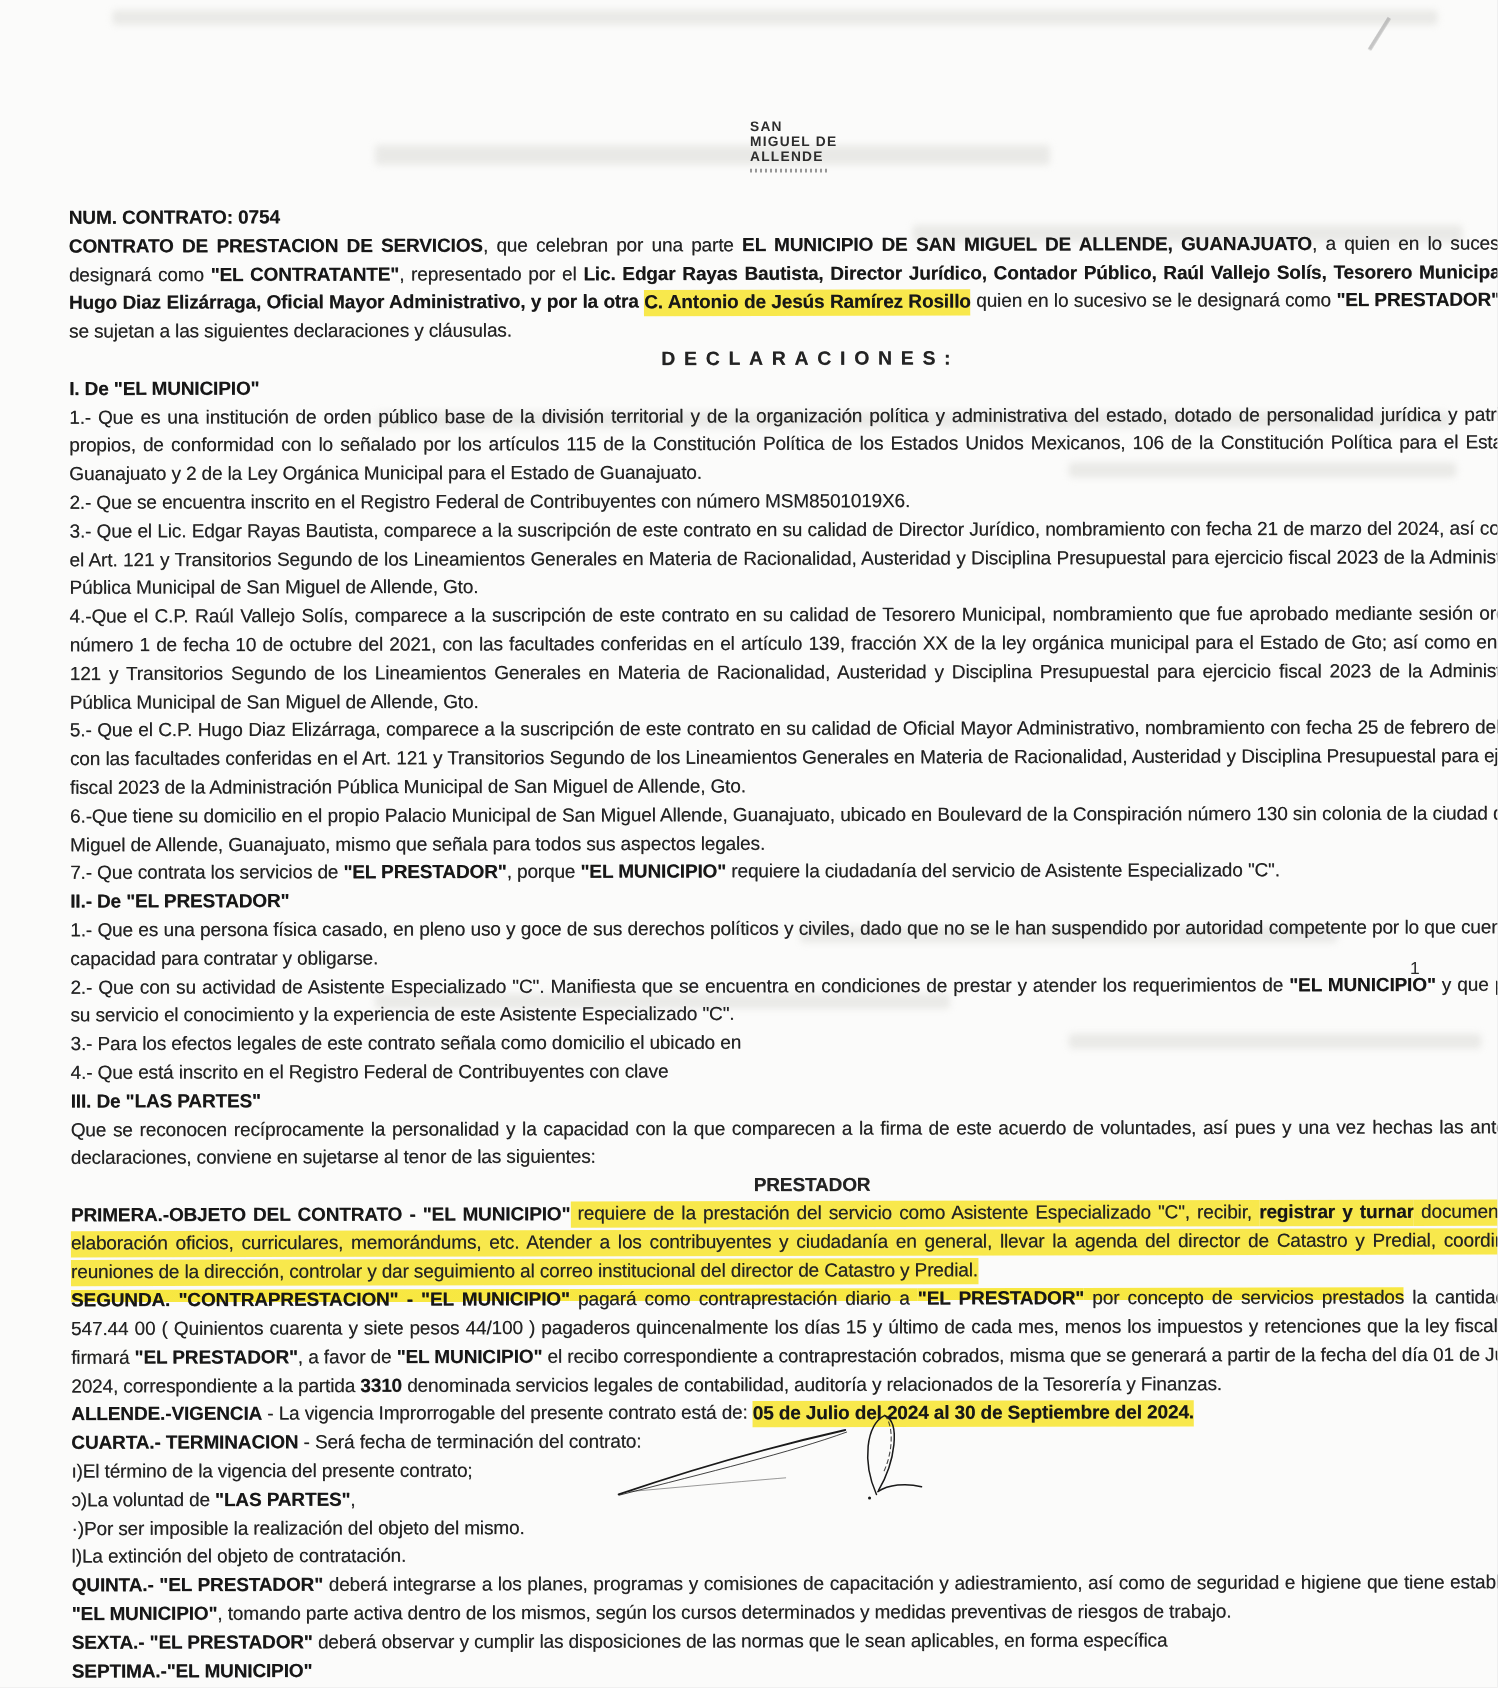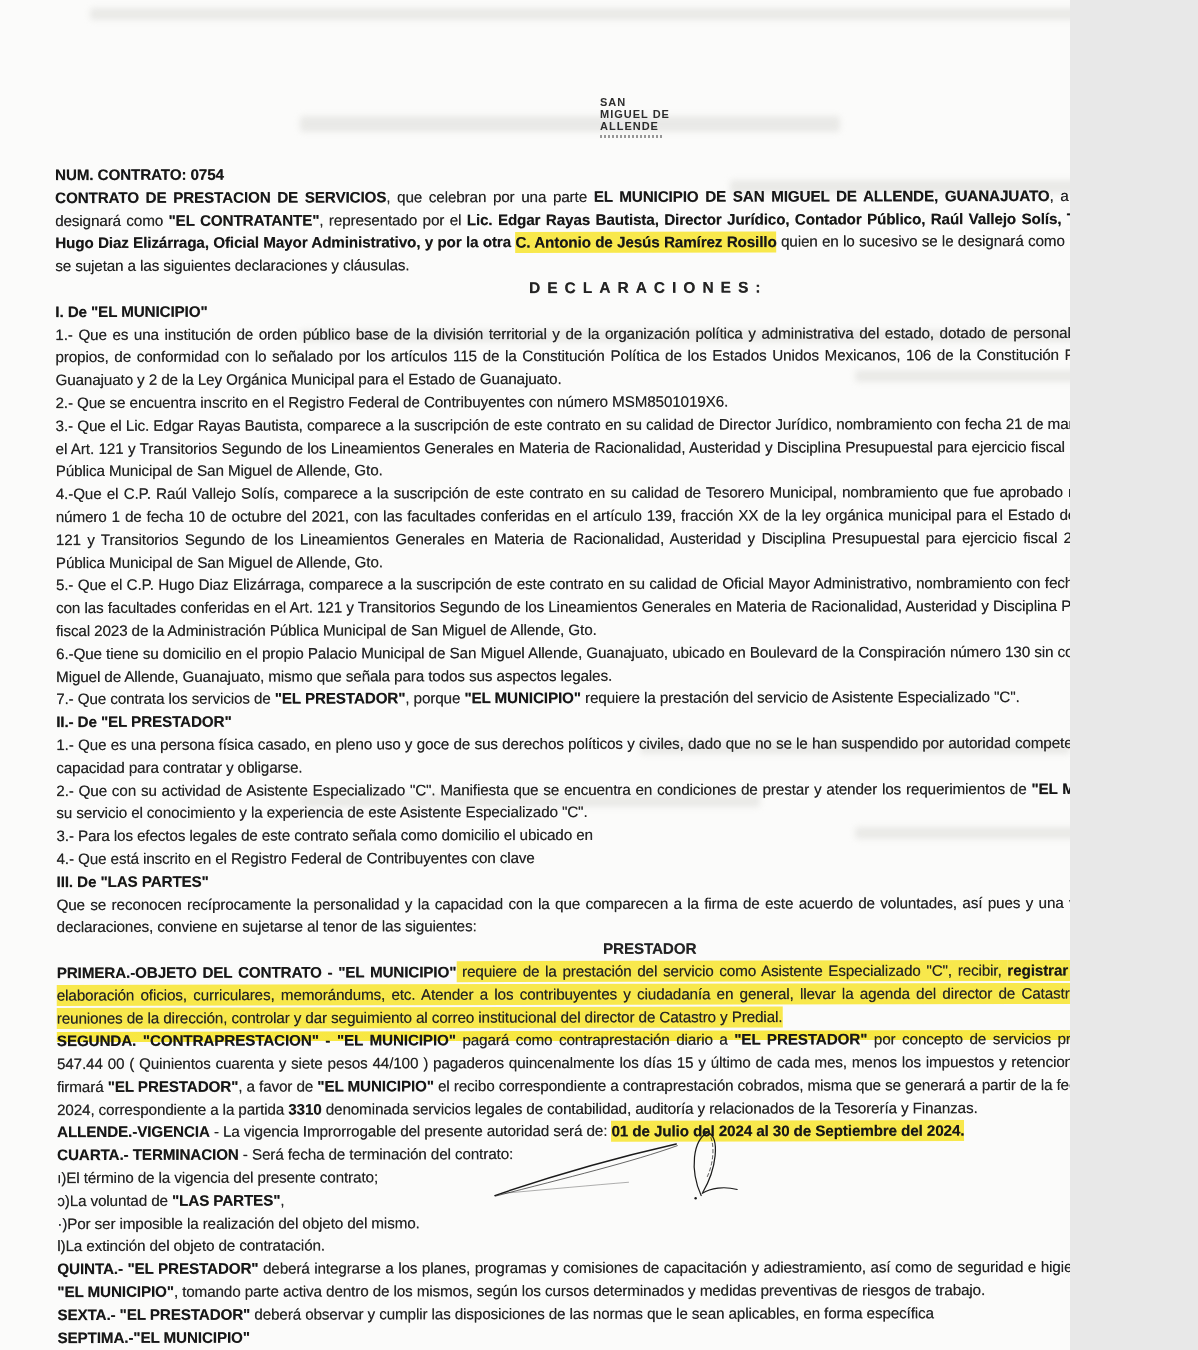--- a/index.html
+++ b/index.html
@@ -1,18 +1,18 @@
 <!DOCTYPE html>
 <html><head>
 <meta charset="utf-8">
 <style>
   html,body{margin:0;padding:0;background:#e8e8e8;}
   .page{
     position:relative;
-    width:1070px;height:1350px;
+    width:1198px;height:1350px;
     background:#fbfbfa;
     overflow:hidden;
     font-family:"Liberation Sans","DejaVu Sans",sans-serif;
     color:#232323;
   }
   
   .artifact{
     position:absolute;background:#d8d8d4;opacity:.5;
     filter:blur(3px);border-radius:3px;pointer-events:none;
   }
@@ -80,32 +80,32 @@
       <div class="para"><span class="b">NUM. CONTRATO: 0754</span></div>
       <div class="para"><span class="b">CONTRATO DE PRESTACION DE SERVICIOS</span><span class="">, que celebran por una parte </span><span class="b">EL MUNICIPIO DE SAN MIGUEL DE ALLENDE, GUANAJUATO</span><span class="">, a quien en lo sucesivo se designará como </span><span class="b">"EL CONTRATANTE"</span><span class="">, representado por el </span><span class="b">Lic. Edgar Rayas Bautista, Director Jurídico, Contador Público, Raúl Vallejo Solís, Tesorero Municipal, C.P. Hugo Diaz Elizárraga, Oficial Mayor Administrativo, y por la otra </span><span class="b h">C. Antonio de Jesús Ramírez Rosillo</span><span class=""> quien en lo sucesivo se le designará como </span><span class="b">"EL PRESTADOR"</span><span class=""> y que se sujetan a las siguientes declaraciones y cláusulas.</span></div>
       <div class="center spaced"><span class="">DECLARACIONES:</span></div>
       <div class="para"><span class="b">I. De "EL MUNICIPIO"</span></div>
       <div class="para"><span class="">1.- Que es una institución de orden público base de la división territorial y de la organización política y administrativa del estado, dotado de personalidad jurídica y patrimonio propios, de conformidad con lo señalado por los artículos 115 de la Constitución Política de los Estados Unidos Mexicanos, 106 de la Constitución Política para el Estado de Guanajuato y 2 de la Ley Orgánica Municipal para el Estado de Guanajuato.</span></div>
       <div class="para"><span class="">2.- Que se encuentra inscrito en el Registro Federal de Contribuyentes con número MSM8501019X6.</span></div>
       <div class="para"><span class="">3.- Que el Lic. Edgar Rayas Bautista, comparece a la suscripción de este contrato en su calidad de Director Jurídico, nombramiento con fecha 21 de marzo del 2024, así como en el Art. 121 y Transitorios Segundo de los Lineamientos Generales en Materia de Racionalidad, Austeridad y Disciplina Presupuestal para ejercicio fiscal 2023 de la Administración Pública Municipal de San Miguel de Allende, Gto.</span></div>
       <div class="para"><span class="">4.-Que el C.P. Raúl Vallejo Solís, comparece a la suscripción de este contrato en su calidad de Tesorero Municipal, nombramiento que fue aprobado mediante sesión ordinaria número 1 de fecha 10 de octubre del 2021, con las facultades conferidas en el artículo 139, fracción XX de la ley orgánica municipal para el Estado de Gto; así como en el Art. 121 y Transitorios Segundo de los Lineamientos Generales en Materia de Racionalidad, Austeridad y Disciplina Presupuestal para ejercicio fiscal 2023 de la Administración Pública Municipal de San Miguel de Allende, Gto.</span></div>
       <div class="para"><span class="">5.- Que el C.P. Hugo Diaz Elizárraga, comparece a la suscripción de este contrato en su calidad de Oficial Mayor Administrativo, nombramiento con fecha 25 de febrero del 2022, con las facultades conferidas en el Art. 121 y Transitorios Segundo de los Lineamientos Generales en Materia de Racionalidad, Austeridad y Disciplina Presupuestal para ejercicio fiscal 2023 de la Administración Pública Municipal de San Miguel de Allende, Gto.</span></div>
       <div class="para"><span class="">6.-Que tiene su domicilio en el propio Palacio Municipal de San Miguel Allende, Guanajuato, ubicado en Boulevard de la Conspiración número 130 sin colonia de la ciudad de San Miguel de Allende, Guanajuato, mismo que señala para todos sus aspectos legales.</span></div>
-      <div class="para"><span class="">7.- Que contrata los servicios de </span><span class="b">"EL PRESTADOR"</span><span class="">, porque </span><span class="b">"EL MUNICIPIO"</span><span class=""> requiere la prestación del servicio de Asistente Especializado "C".</span></div>
+      <div class="para"><span class="">7.- Que contrata los servicios de </span><span class="b">"EL PRESTADOR"</span><span class="">, porque </span><span class="b">"EL MUNICIPIO"</span><span class=""> requiere la ciudadanía del servicio de Asistente Especializado "C".</span></div>
       <div class="para"><span class="b">II.- De "EL PRESTADOR"</span></div>
       <div class="para"><span class="">1.- Que es una persona física casado, en pleno uso y goce de sus derechos políticos y civiles, dado que no se le han suspendido por autoridad competente por lo que cuenta con capacidad para contratar y obligarse.</span></div>
       <div class="para"><span class="">2.- Que con su actividad de Asistente Especializado "C". Manifiesta que se encuentra en condiciones de prestar y atender los requerimientos de </span><span class="b">"EL MUNICIPIO"</span><span class=""> y que pone a su servicio el conocimiento y la experiencia de este Asistente Especializado "C".</span></div>
       <div class="para"><span class="">3.- Para los efectos legales de este contrato señala como domicilio el ubicado en</span></div>
       <div class="para"><span class="">4.- Que está inscrito en el Registro Federal de Contribuyentes con clave</span></div>
       <div class="para"><span class="b">III. De "LAS PARTES"</span></div>
       <div class="para"><span class="">Que se reconocen recíprocamente la personalidad y la capacidad con la que comparecen a la firma de este acuerdo de voluntades, así pues y una vez hechas las anteriores declaraciones, conviene en sujetarse al tenor de las siguientes:</span></div>
       <div class="center"><span class="">PRESTADOR</span></div>
       <div class="para"><span class="b">PRIMERA.-OBJETO DEL CONTRATO - "EL MUNICIPIO"</span><span class="h"> requiere de la prestación del servicio como Asistente Especializado "C", recibir, </span><span class="b h">registrar y turnar</span><span class="h"> documentación, elaboración oficios, curriculares, memorándums, etc. Atender a los contribuyentes y ciudadanía en general, llevar la agenda del director de Catastro y Predial, coordinar las reuniones de la dirección, controlar y dar seguimiento al correo institucional del director de Catastro y Predial.</span></div>
       <div class="para"><span class="b hp">SEGUNDA. "CONTRAPRESTACION" - "EL MUNICIPIO"</span><span class="hp"> pagará como contraprestación diario a </span><span class="b hp">"EL PRESTADOR"</span><span class="hp"> por concepto de servicios prestados</span><span class=""> la cantidad de $ 547.44 00 ( Quinientos cuarenta y siete pesos 44/100 ) pagaderos quincenalmente los días 15 y último de cada mes, menos los impuestos y retenciones que la ley fiscal exige, firmará </span><span class="b">"EL PRESTADOR"</span><span class="">, a favor de </span><span class="b">"EL MUNICIPIO"</span><span class=""> el recibo correspondiente a contraprestación cobrados, misma que se generará a partir de la fecha del día 01 de Julio del 2024, correspondiente a la partida </span><span class="b">3310</span><span class=""> denominada servicios legales de contabilidad, auditoría y relacionados de la Tesorería y Finanzas.</span></div>
-      <div class="para"><span class="b">ALLENDE.-VIGENCIA</span><span class=""> - La vigencia Improrrogable del presente autoridad será de: </span><span class="b h">01 de Julio del 2024 al 30 de Septiembre del 2024.</span></div>
+      <div class="para"><span class="b">ALLENDE.-VIGENCIA</span><span class=""> - La vigencia Improrrogable del presente contrato está de: </span><span class="b h">05 de Julio del 2024 al 30 de Septiembre del 2024.</span></div>
       <div class="para"><span class="b">CUARTA.- TERMINACION</span><span class=""> - Será fecha de terminación del contrato:</span></div>
       <div class="para"><span class="">ı)El término de la vigencia del presente contrato;</span></div>
       <div class="para"><span class="">ɔ)La voluntad de </span><span class="b">"LAS PARTES"</span><span class="">,</span></div>
       <div class="para"><span class="">·)Por ser imposible la realización del objeto del mismo.</span></div>
       <div class="para"><span class="">l)La extinción del objeto de contratación.</span></div>
       <div class="para"><span class="b">QUINTA.- "EL PRESTADOR"</span><span class=""> deberá integrarse a los planes, programas y comisiones de capacitación y adiestramiento, así como de seguridad e higiene que tiene establecidas </span><span class="b">"EL MUNICIPIO"</span><span class="">, tomando parte activa dentro de los mismos, según los cursos determinados y medidas preventivas de riesgos de trabajo.</span></div>
       <div class="para"><span class="b">SEXTA.- "EL PRESTADOR"</span><span class=""> deberá observar y cumplir las disposiciones de las normas que le sean aplicables, en forma específica</span></div>
       <div class="para"><span class="b">SEPTIMA.-"EL MUNICIPIO"</span></div>
     </div>
 

